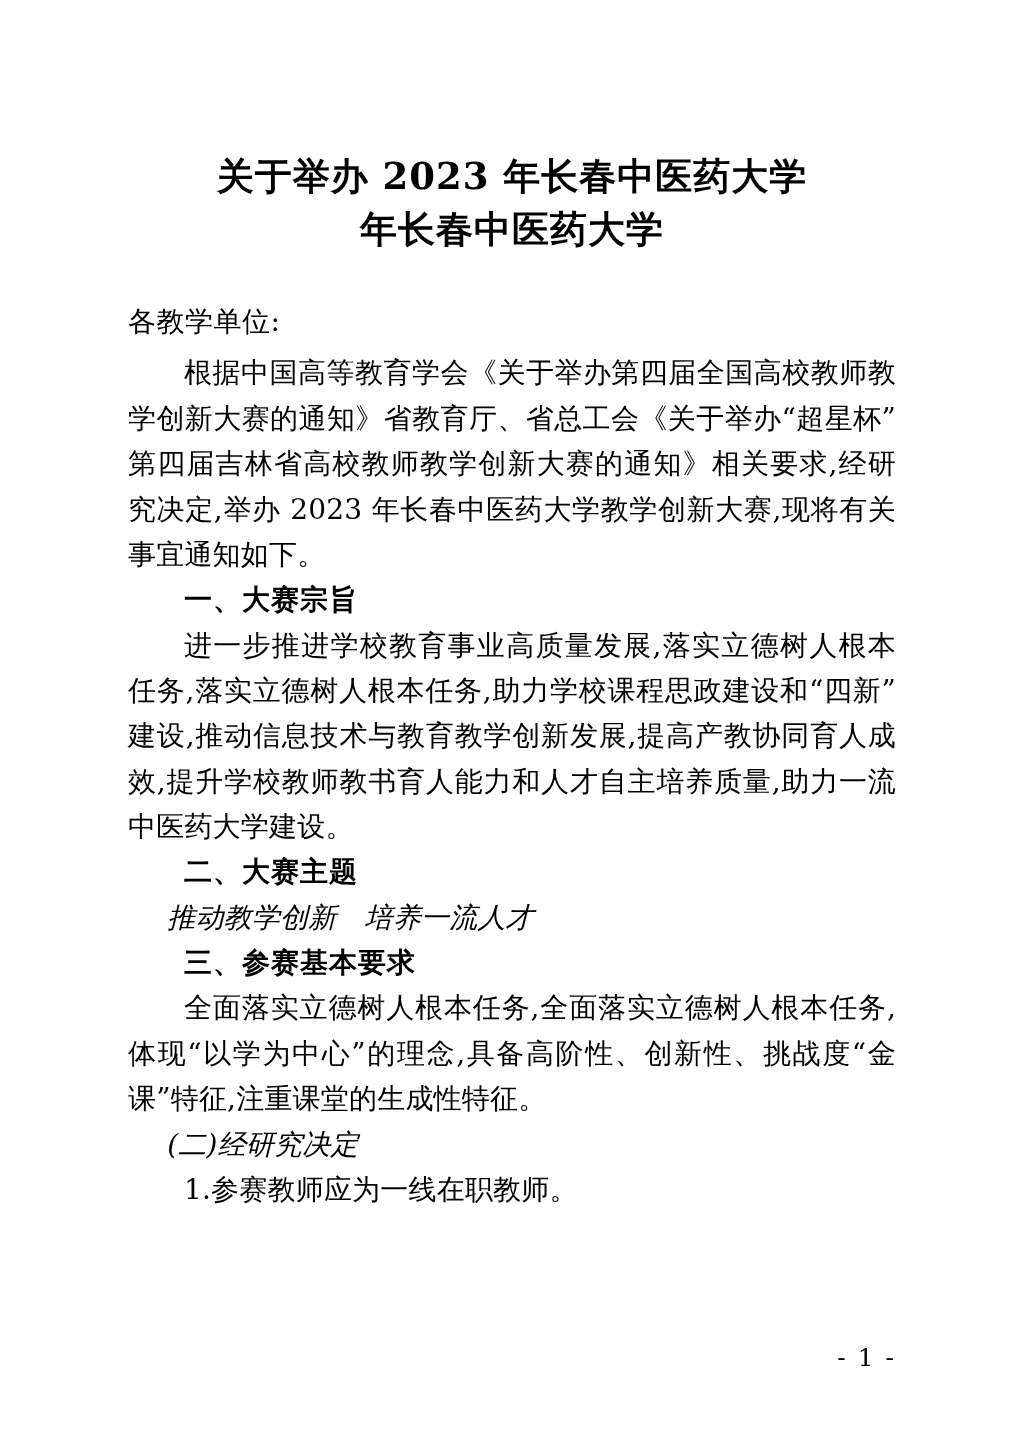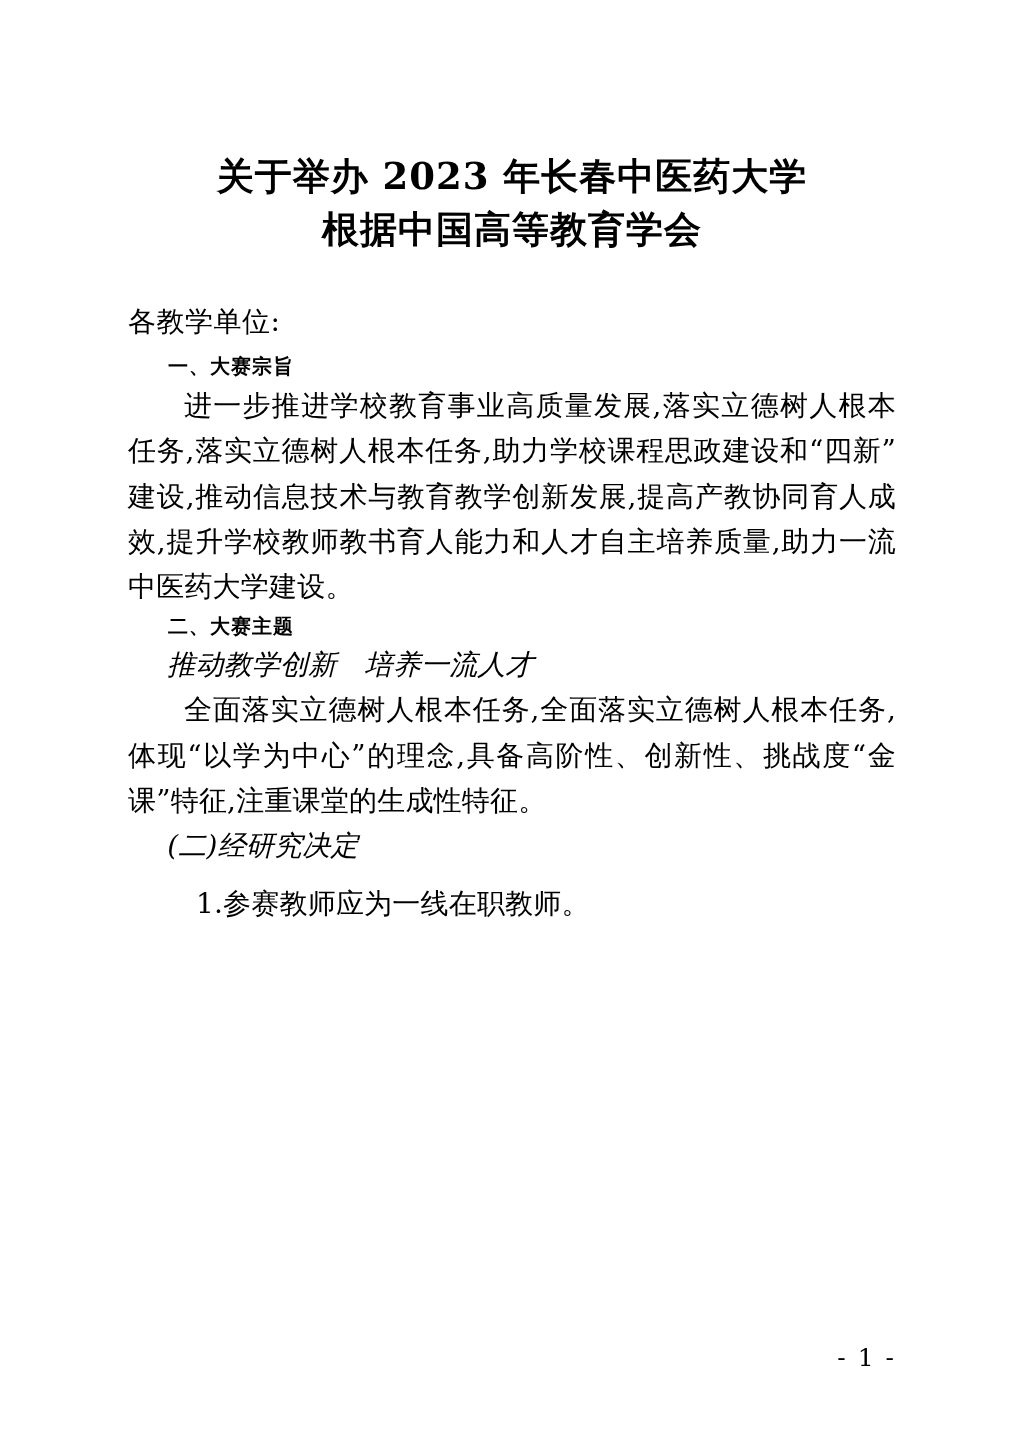--- a/index.html
+++ b/index.html
@@ -44,69 +44,71 @@
   p.body-text {
     font-size: 28px;
     line-height: 1.62;
     margin: 0;
     text-align: justify;
     text-justify: inter-ideograph;
     text-indent: 2em;
     letter-spacing: 0.2px;
   }
   p.heading-num {
-    font-size: 20px;
+    font-size: 28px;
     line-height: 1.62;
     margin: 0;
     font-weight: bold;
     text-indent: 2em;
     letter-spacing: 1px;
   }
   p.sub-heading {
     font-size: 28px;
     line-height: 1.62;
     margin: 0;
     text-indent: 1.4em;
     letter-spacing: 0.2px;
     font-style: italic;
   }
   p.plain-indent {
     font-size: 28px;
     line-height: 1.62;
-    margin: 12px;
+    margin: 0;
     text-indent: 2em;
     letter-spacing: 0.2px;
   }
   .page-number {
     position: absolute;
     right: 128px;
     bottom: 76px;
     font-size: 25px;
     letter-spacing: 2px;
   }
 </style>
 </head>
 <body>
 
 <div class="page">
 
   <h1 class="doc-title">
     <span class="line">关于举办 2023 年长春中医药大学</span>
-    <span class="line">根据中国高等教育学会</span>
+    <span class="line">年长春中医药大学</span>
   </h1>
 
   <p class="salutation">各教学单位:</p>
 
+  <p class="body-text">根据中国高等教育学会《关于举办第四届全国高校教师教学创新大赛的通知》省教育厅、省总工会《关于举办“超星杯”第四届吉林省高校教师教学创新大赛的通知》相关要求,经研究决定,举办 2023 年长春中医药大学教学创新大赛,现将有关事宜通知如下。</p>
 
   <p class="heading-num">一、大赛宗旨</p>
   <p class="body-text">进一步推进学校教育事业高质量发展,落实立德树人根本任务,落实立德树人根本任务,助力学校课程思政建设和“四新”建设,推动信息技术与教育教学创新发展,提高产教协同育人成效,提升学校教师教书育人能力和人才自主培养质量,助力一流中医药大学建设。</p>
 
   <p class="heading-num">二、大赛主题</p>
   <p class="sub-heading">推动教学创新　培养一流人才</p>
 
+  <p class="heading-num">三、参赛基本要求</p>
 
   <p class="body-text">全面落实立德树人根本任务,全面落实立德树人根本任务,体现“以学为中心”的理念,具备高阶性、创新性、挑战度“金课”特征,注重课堂的生成性特征。</p>
 
   <p class="sub-heading">(二)经研究决定</p>
   <p class="plain-indent">1.参赛教师应为一线在职教师。</p>
 
   <div class="page-number">- 1 -</div>
 </div>
 
 </body></html>

